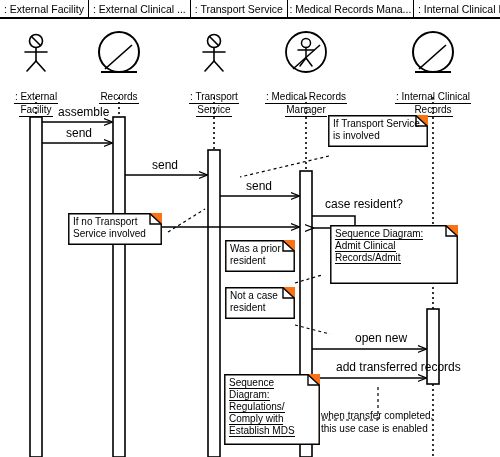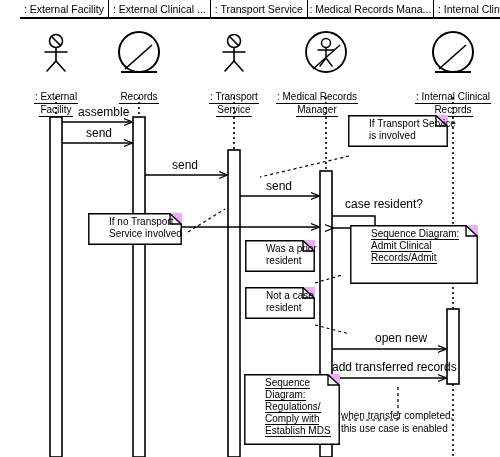--- a/index.html
+++ b/index.html
@@ -10,21 +10,21 @@
   body {
     width: 500px;
     height: 457px;
     font-family: "Liberation Sans", sans-serif;
     overflow: hidden;
     position: relative;
   }
   #root {
     position: absolute;
     left: 0; top: 0;
-    width: 455px; height: 457px; margin-left: 20px;
+    width: 455px; height: 457px;
   }
 
   
   #tabbar {
     position: absolute;
     left: 0; top: 0;
     width: 500px; height: 19px;
     display: flex;
     align-items: stretch;
     border-bottom: 2px solid #000;
@@ -65,26 +65,25 @@
   .llhead .nm { display: block; }
   .llhead .nm span {
     border-bottom: 1px solid #000;
     display: inline-block;
     padding: 0 1px;
   }
 
   
   .note {
     position: absolute;
-    background: #f0abfc;
+    background: #f97316;
     box-sizing: border-box;
     font-size: 10px;
     line-height: 12px;
     color: #000;
-    padding-left: 16px;
   }
   .note .body {
     position: relative;
     padding: 3px 4px 3px 5px;
     white-space: nowrap;
   }
   .note-link .body span {
     border-bottom: 1px solid #000;
     display: inline-block;
     line-height: 11px;
@@ -229,37 +228,37 @@
 
   <div class="llhead" style="left:62px; top:91px; width:114px;">
     <span class="nm"><span>Records</span></span>
   </div>
 
   <div class="llhead" style="left:178px; top:91px; width:72px;">
     <span class="nm"><span>: Transport</span></span>
     <span class="nm"><span>Service</span></span>
   </div>
 
-  <div class="llhead" style="left:238px; top:91px; width:118px;text-decoration:underline;">
+  <div class="llhead" style="left:247px; top:91px; width:118px;text-decoration:underline;">
     <span class="nm"><span>: Medical Records</span></span>
     <span class="nm"><span>Manager</span></span>
   </div>
 
   <div class="llhead" style="left:375px; top:91px; width:116px;">
     <span class="nm"><span>: Internal Clinical</span></span>
     <span class="nm"><span>Records</span></span>
   </div>
 
   <div class="mlabel" style="left:58px; top:106px;">assemble</div>
   <div class="mlabel" style="left:66px; top:127px;">send</div>
   <div class="mlabel" style="left:152px; top:159px;">send</div>
   <div class="mlabel" style="left:246px; top:180px;">send</div>
   <div class="mlabel" style="left:325px; top:198px;">case resident?</div>
   <div class="mlabel" style="left:355px; top:332px;">open new</div>
-  <div class="mlabel" style="left:312px; top:361px;text-align:right;">add transferred records</div>
+  <div class="mlabel" style="left:336px; top:361px;text-align:right;">add transferred records</div>
 
   <div class="note" style="left:328px; top:115px; width:100px; height:32px;">
     <svg width="100" height="32" style="position:absolute;left:0;top:0;">
       <path d="M0.8,0.8 H88 L99.2,11 V31.2 H0.8 Z" fill="#fff" stroke="#000" stroke-width="1.4"></path>
       <path d="M88,0.8 V11 H99.2" fill="none" stroke="#000" stroke-width="1.4"></path>
     </svg>
     <div class="body">
       <div>If Transport Service</div>
       <div>is involved</div>
     </div>

